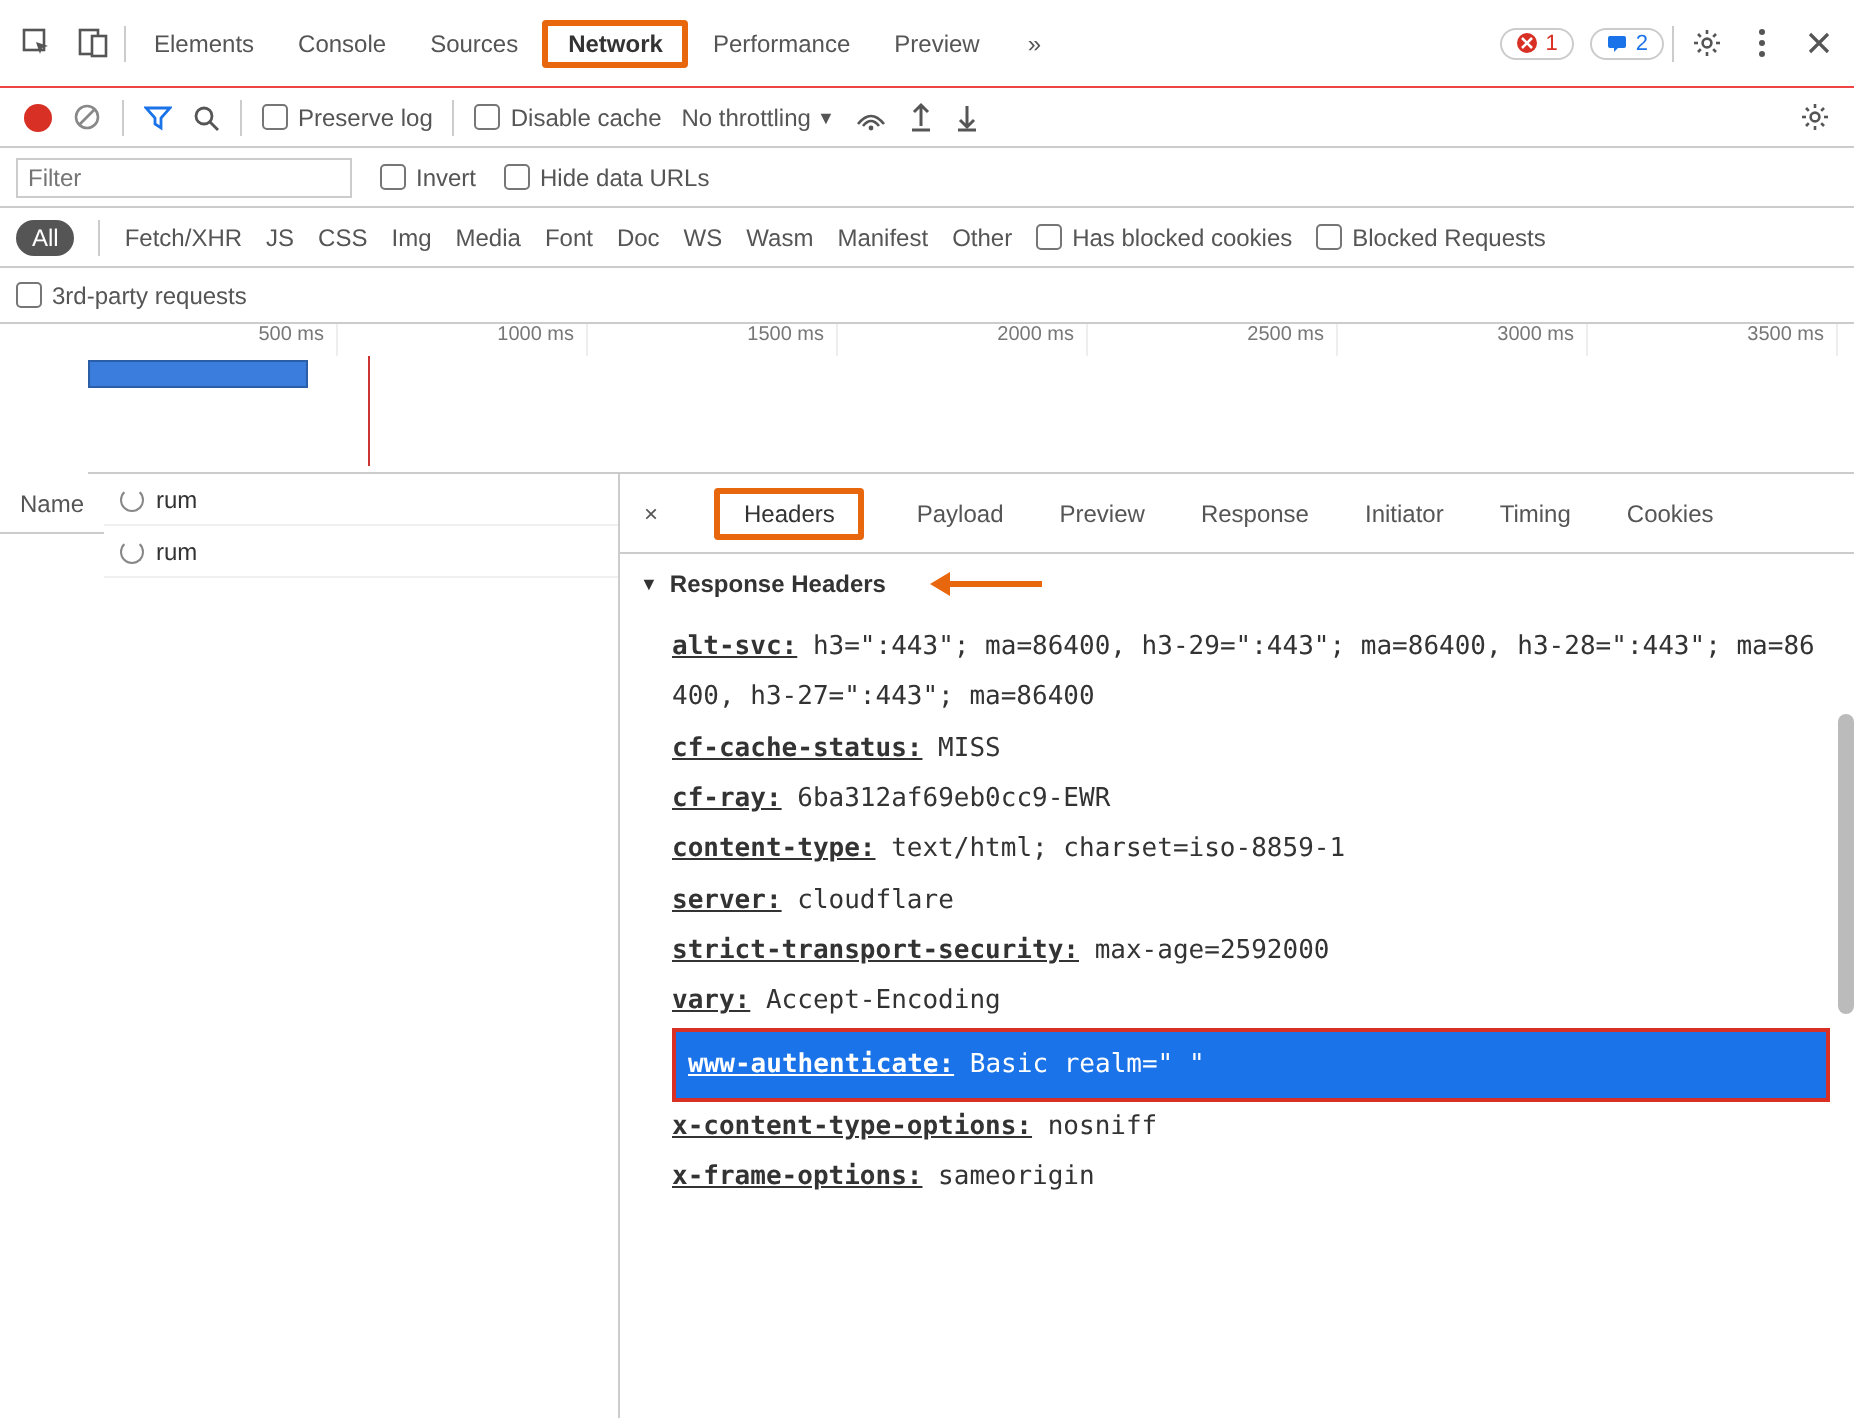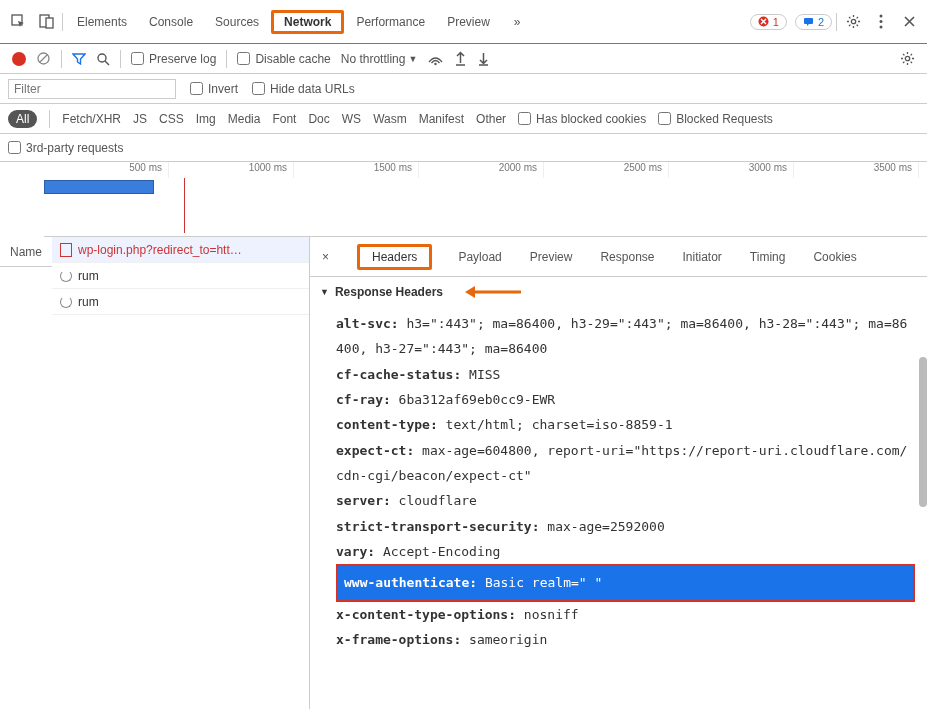--- a/index.html
+++ b/index.html
@@ -47,21 +47,21 @@
 .right { flex: 1; display: flex; flex-direction: column; position: relative; }
 .detail-tabs { display: flex; align-items: center; height: 40px; border-bottom: 1px solid #ccc; padding: 0 8px; gap: 24px; color: #555; }
 .detail-tabs .close-x { cursor: pointer; padding: 0 4px; }
 .detail-tab { cursor: pointer; padding: 5px 2px; }
 .detail-tab.active-wrap { border: 3px solid #e8660c; border-radius: 2px; padding: 3px 12px; color: #333; }
 .section-title { padding: 6px 10px; font-weight: bold; color: #333; display: flex; align-items: center; gap: 6px; }
 .section-title .tri { font-size: 9px; }
 .arrow-annot { margin-left: 14px; color: #e8660c; font-size: 22px; line-height: 10px; }
 .headers-body { flex: 1; overflow: auto; padding: 4px 0 14px 26px; font-family: Menlo, Consolas, monospace; font-size: 13px; line-height: 1.95; color: #333; }
 .hdr-line { padding-right: 16px; word-break: break-all; }
-.hdr-line b { font-weight: bold; }
+.hdr-line b { font-weight: bold; text-decoration: underline; }
 .hdr-highlight { background: #1a73e8; color: #fff; padding: 4px 6px; border: 2px solid #d93025; margin-right: 12px; }
 .scrollbar-fake { position: absolute; right: 0; top: 0; bottom: 0; width: 8px; }
 .thumb { position: absolute; right: 0; top: 120px; width: 8px; height: 150px; background: #bbb; border-radius: 4px; }
 svg { display: block; }
 </style>
 </head>
 <body>
 
 <div class="top-tabs">
   <div class="icon-btn">
@@ -261,24 +261,20 @@
   <div class="time-track">
     <div class="bar"></div>
     <div class="marker"></div>
   </div>
 </div>
 
 <div class="split">
   <div class="left">
     <div class="left-header">Name</div>
     <div class="req-list" id="req-list">
-        <div class="req-row selected">
-          <span class="doc-icon red"></span>
-          <span class="name">wp-login.php?redirect_to=htt…</span>
-        </div>
         <div class="req-row">
           <span class="spinner"></span>
           <span class="name">rum</span>
         </div>
         <div class="req-row">
           <span class="spinner"></span>
           <span class="name">rum</span>
         </div>
       </div>
   </div>
@@ -303,21 +299,20 @@
             <line x1="58" y1="9" x2="10" y2="9" stroke="#e8660c" stroke-width="3"></line>
             <path d="M12 3 L2 9 L12 15 Z" fill="#e8660c"></path>
           </svg>
       </span>
     </div>
     <div class="headers-body" id="headers-body">
         <div class="hdr-line"><b>alt-svc:</b><span> h3=":443"; ma=86400, h3-29=":443"; ma=86400, h3-28=":443"; ma=86400, h3-27=":443"; ma=86400</span></div>
         <div class="hdr-line"><b>cf-cache-status:</b><span> MISS</span></div>
         <div class="hdr-line"><b>cf-ray:</b><span> 6ba312af69eb0cc9-EWR</span></div>
         <div class="hdr-line"><b>content-type:</b><span> text/html; charset=iso-8859-1</span></div>
-        <div class="hdr-line"><b>expect-ct:</b><span> max-age=604800, report-uri="https://report-uri.cloudflare.com/cdn-cgi/beacon/expect-ct"</span></div>
         <div class="hdr-line"><b>server:</b><span> cloudflare</span></div>
         <div class="hdr-line"><b>strict-transport-security:</b><span> max-age=2592000</span></div>
         <div class="hdr-line"><b>vary:</b><span> Accept-Encoding</span></div>
         <div class="hdr-line hdr-highlight"><b>www-authenticate:</b><span> Basic realm="                                     "</span></div>
         <div class="hdr-line"><b>x-content-type-options:</b><span> nosniff</span></div>
         <div class="hdr-line"><b>x-frame-options:</b><span> sameorigin</span></div>
       </div>
     <div class="scrollbar-fake">
         <div class="thumb"></div>
       </div>

